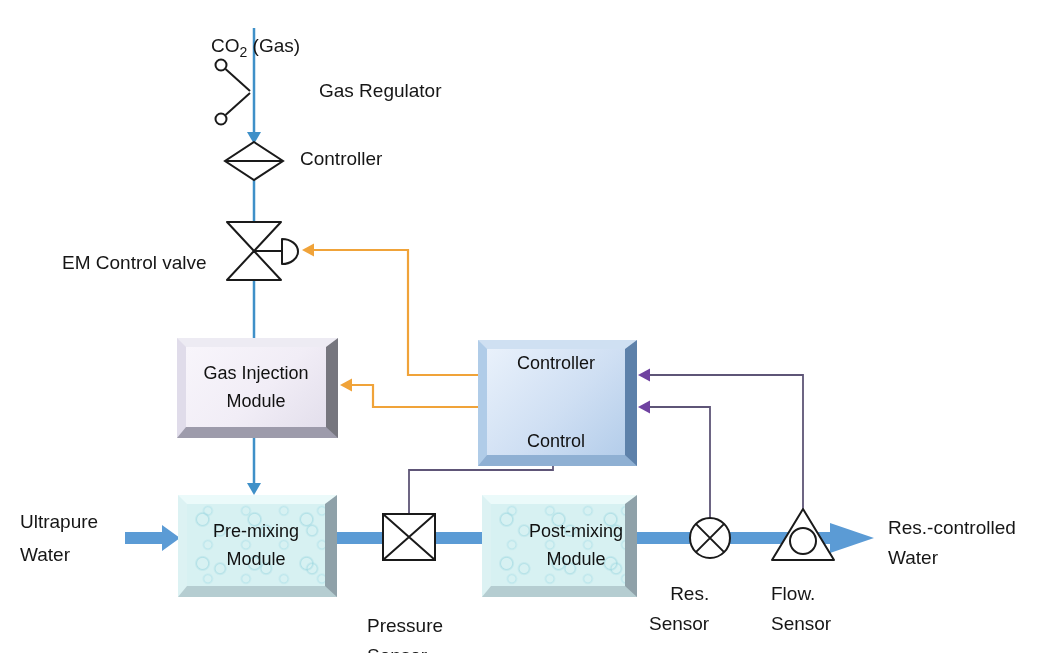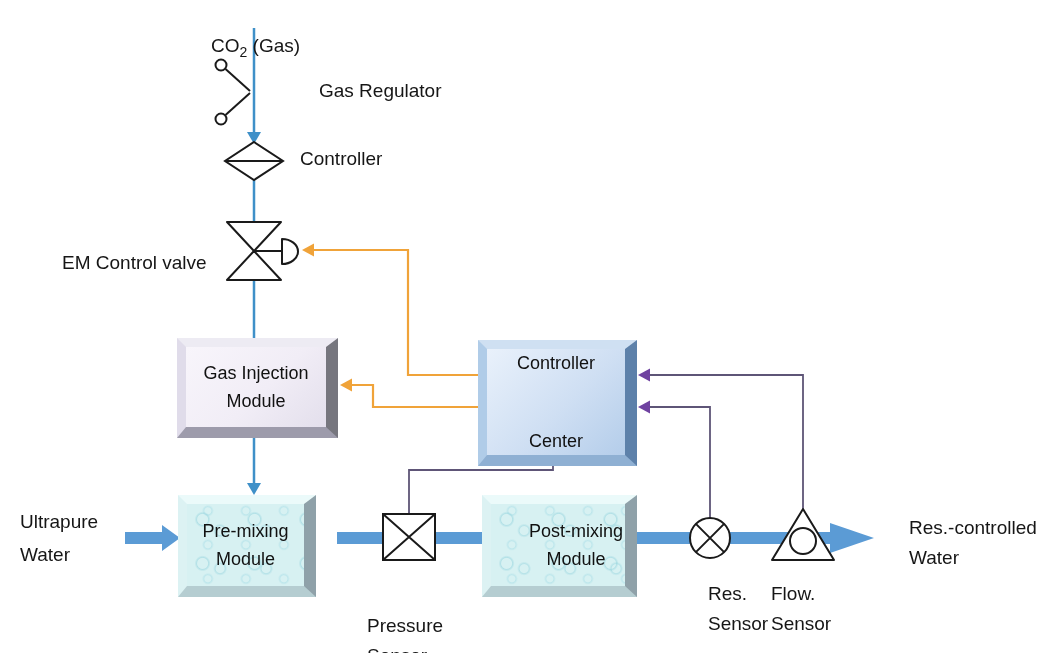--- a/index.html
+++ b/index.html
@@ -50,32 +50,32 @@
   }
   .mixing{
     border-color:#ebfafa #8fa1a9 #b5cdd1 #dcf2f3;
     background-color:#d7f1f2;
     background-image:
       radial-gradient(circle at 30% 35%, rgba(255,255,255,0) 5px, rgba(150,212,222,.55) 6px, rgba(255,255,255,0) 8px),
       radial-gradient(circle at 72% 70%, rgba(255,255,255,0) 4px, rgba(150,212,222,.5) 5px, rgba(255,255,255,0) 7px),
       radial-gradient(circle at 55% 20%, rgba(255,255,255,0) 3px, rgba(160,218,228,.45) 4px, rgba(255,255,255,0) 6px);
     background-size:52px 44px,46px 38px,38px 34px;
   }
-  #pre-mixing-box{left:178px;top:495px;width:138px;height:102px;justify-content:center;}
+  #pre-mixing-box{left:178px;top:495px;width:159px;height:102px;justify-content:center;}
   #post-mixing-box{left:482px;top:495px;width:155px;height:102px;padding-left:36px;}
   #co2-label{left:211px;top:3px;margin-top:28px;}
   sub{font-size:14px;}
   #gas-regulator-label{left:296px;top:76px;margin-left:23px;}
   #separator-label{left:300px;top:144px;}
   #em-valve-label{left:62px;top:248px;}
   #ultrapure-label{left:20px;top:505px;line-height:33px;}
   #pressure-sensor-label{left:367px;top:579px;margin-top:32px;}
-  #res-sensor-label{left:708px;top:579px;}
+  #res-sensor-label{left:649px;top:579px;text-align:right;}
   #flow-sensor-label{left:771px;top:579px;}
-  #res-controlled-label{left:909px;top:513px;}
+  #res-controlled-label{left:888px;top:513px;}
 </style>
 </head>
 <body>
 
 <div id="stage">
 
   <svg id="wires" width="1041" height="653" viewBox="0 0 1041 653">
 
     <g fill="none" stroke-width="12" stroke="#5b9bd5">
       <path d="M337 538 H384"></path>
@@ -153,21 +153,21 @@
     </g>
   </svg>
 
   <div class="box" id="gas-injection-box">
     <span>Gas Injection</span>
     <span>Module</span>
   </div>
 
   <div class="box" id="controller-box">
     <span>Controller</span>
-    <span>Center</span>
+    <span>Control</span>
   </div>
 
   <div class="box mixing" id="pre-mixing-box">
     <span>Pre-mixing</span>
     <span>Module</span>
   </div>
 
   <div class="box mixing" id="post-mixing-box">
     <span>Post-mixing</span>
     <span>Module</span>

